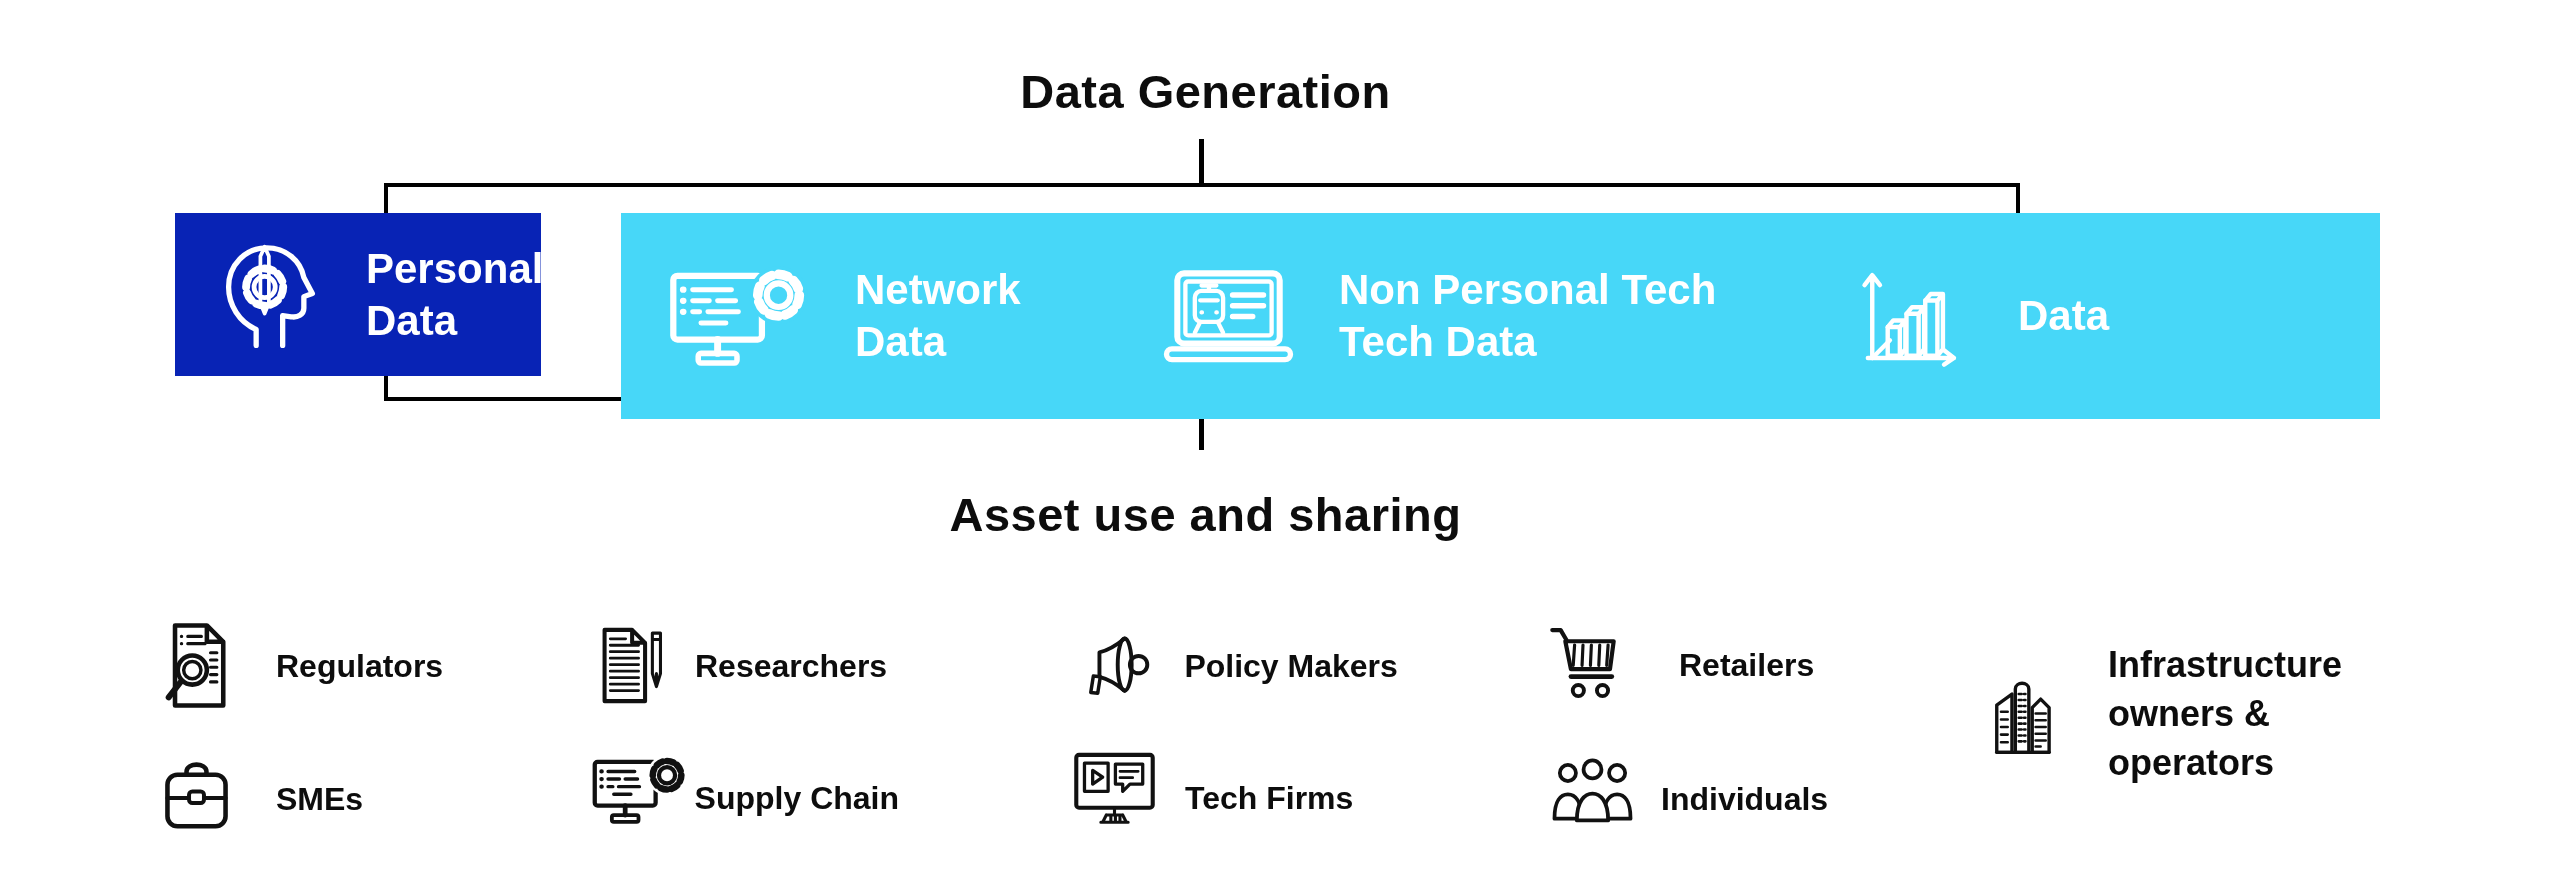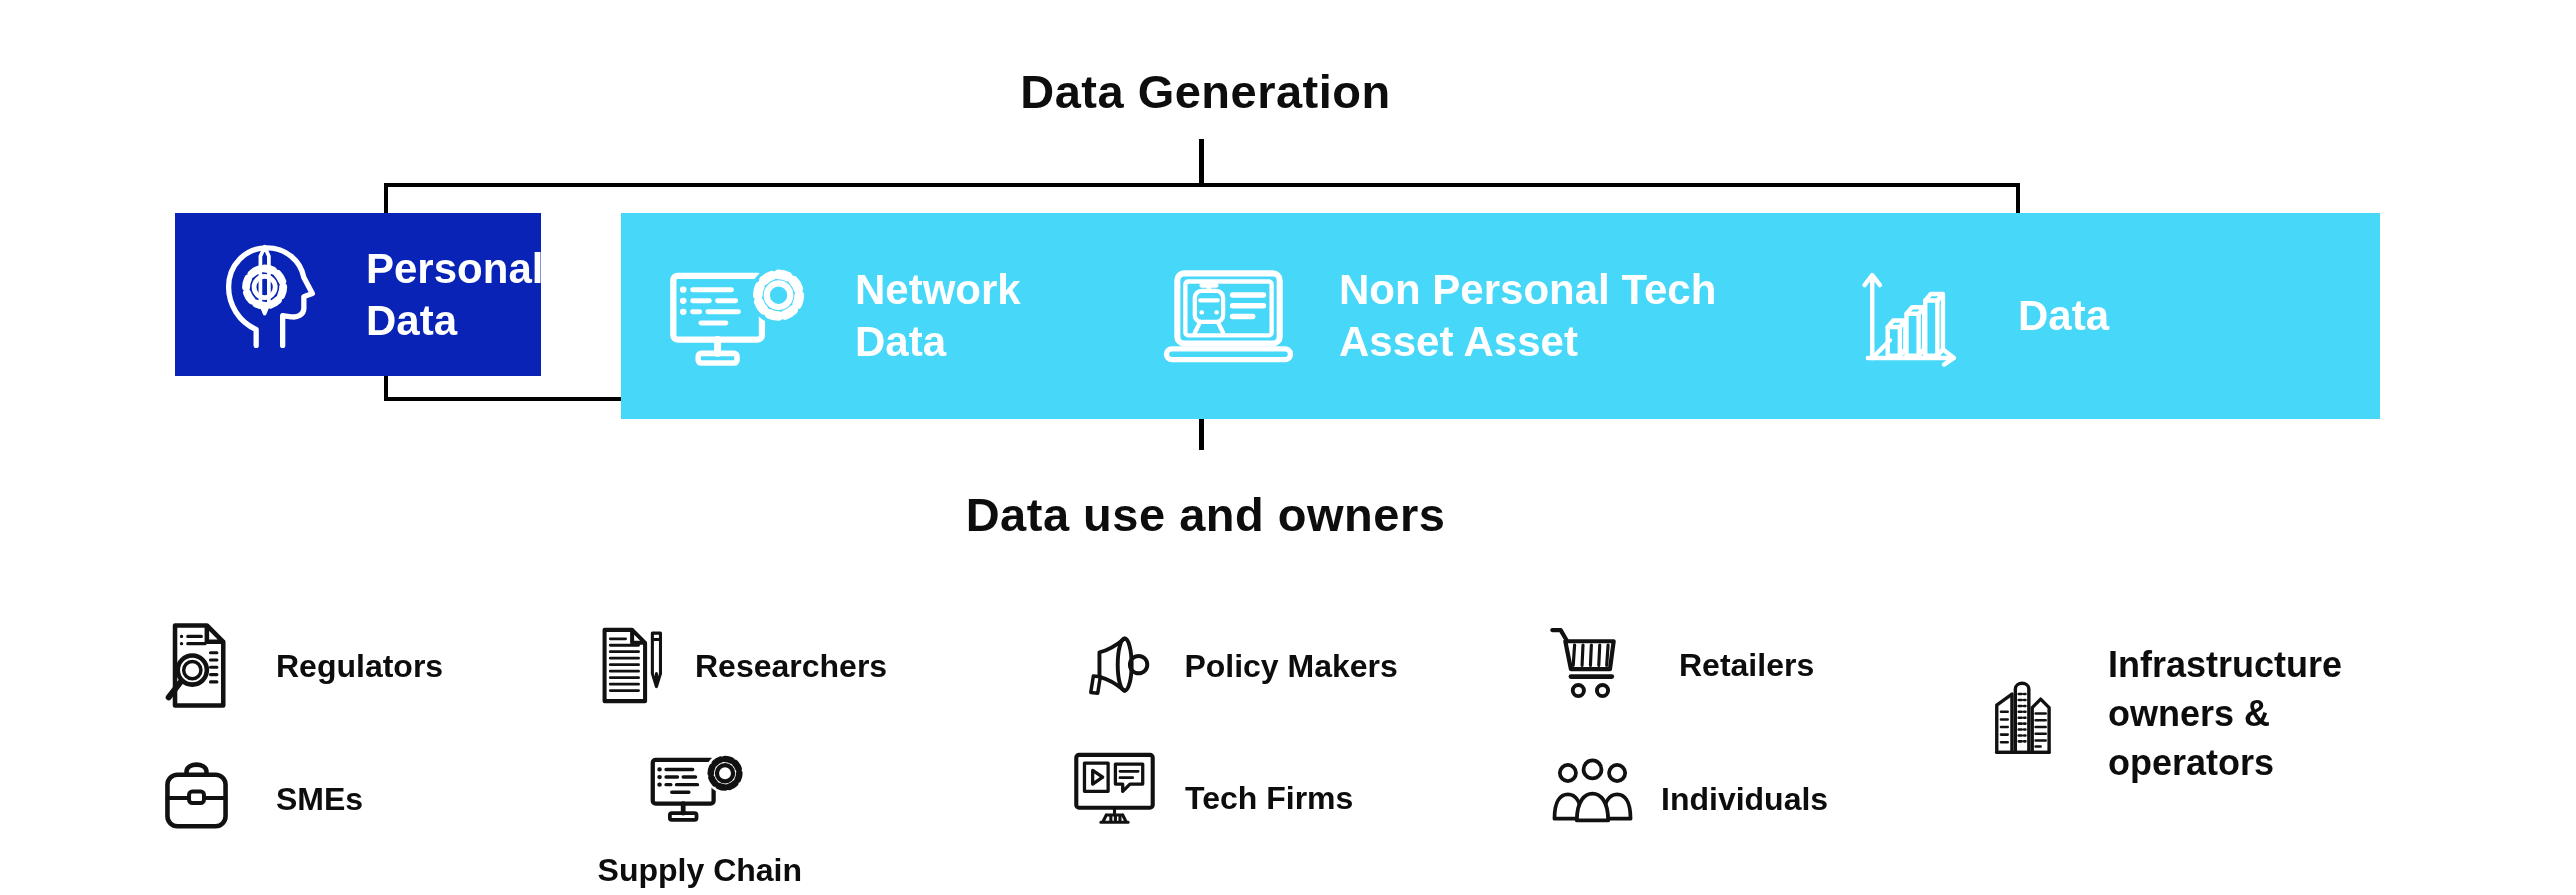--- a/index.html
+++ b/index.html
@@ -42,21 +42,21 @@
   .stk .ico{color:#111111;}
   .stk .lbl{font-size:32px;line-height:46px;color:var(--ink);white-space:nowrap;}
   .stk .lbl span{display:block;}
   .stk.r2 .lbl{margin-top:17px;}
   .e-regulators{left:155px;top:616px;height:99px;}   .e-regulators .ico{width:91px;height:97px;}   .e-regulators .lbl{margin-left:30px;}
   .e-researchers{left:590px;top:616px;height:99px;}  .e-researchers .ico{width:81px;height:95px;}  .e-researchers .lbl{margin-left:24px;}
   .e-policy{left:1069px;top:622px;height:87px;}       .e-policy .ico{width:87px;height:83px;}        .e-policy .lbl{margin-left:28.4px;}
   .e-retailers{left:1543px;top:620px;height:89px;}    .e-retailers .ico{width:93px;height:85px;}     .e-retailers .lbl{margin-left:43px;}
   .e-infra{left:1990px;top:639px;height:148px;}       .e-infra .ico{width:76px;height:87px;}         .e-infra .lbl{margin-left:42px;font-size:36px;line-height:49px;}
   .e-smes{left:155px;top:749px;height:83px;}          .e-smes .ico{width:83px;height:80px;}          .e-smes .lbl{margin-left:38px;}
-  .e-supply{left:590px;top:745px;height:89px;flex-direction:column;}        .e-supply .ico{width:97px;height:85px;}       .e-supply .lbl{margin-left:7.6px;}
+  .e-supply{left:590px;top:745px;height:89px;}        .e-supply .ico{width:97px;height:85px;}       .e-supply .lbl{margin-left:7.6px;}
   .e-tech{left:1069px;top:745px;height:89px;}         .e-tech .ico{width:91px;height:85px;}          .e-tech .lbl{margin-left:25px;}
   .e-individuals{left:1543px;top:755px;height:70px;}  .e-individuals .ico{width:99px;height:68px;}  .e-individuals .lbl{margin-left:19px;}
   .on-light .gbg{fill:var(--light-blue);}
   .on-white .gbg{fill:#ffffff;}
 </style>
 </head>
 <body>
 
 <div id="canvas">
 
@@ -106,21 +106,21 @@
           <rect x="12" y="4" width="76" height="52" rx="5"></rect>
           <rect x="18" y="10" width="64" height="40" rx="2" stroke-width="3.2"></rect>
           <rect x="4" y="60" width="92" height="8" rx="4" stroke-width="4"></rect>
           <rect x="25" y="17" width="21" height="23" rx="5" stroke-width="3.2"></rect>
           <path d="M30,13 H41 M35.5,13 V17 M29,24 H42 M30,33 h0.3 M41,33 h0.3 M29,40 L25,48 M42,40 L46,48" stroke-width="3.2"></path>
           <path d="M53,20 H76 M53,28 H76 M53,36 H68" stroke-width="4"></path>
         </svg>
       </span>
       <span class="box-lbl">
         <span>Non Personal Tech</span>
-        <span>Asset Asset</span>
+        <span>Tech Data</span>
       </span>
     </div>
 
     <div class="grp g-organisational">
       <span class="ico i-bars">
         <svg viewBox="0 0 100 96" fill="none" stroke="currentColor" stroke-width="4" stroke-linecap="round" stroke-linejoin="round">
           <path d="M14,86 V12 M7,20 L14,11 L21,20"></path>
           <path d="M10,86 H88 M79,79 L88,86 L79,92"></path>
           <path d="M14,86 L30,70"></path>
           <rect x="28" y="58" width="11" height="26"></rect>
@@ -131,21 +131,21 @@
           <path d="M62,34 L67,28 H78 L73,34 M73,84 L78,78 V28"></path>
         </svg>
       </span>
       <span class="box-lbl">
         <span>Data</span>
       </span>
     </div>
   </div>
 
   <div class="vline v2"></div>
-  <div class="h-title t-use">Data use and owners</div>
+  <div class="h-title t-use">Asset use and sharing</div>
 
   <div class="stk e-regulators">
     <span class="ico">
       <svg viewBox="0 0 100 100" fill="none" stroke="currentColor" stroke-width="5" stroke-linecap="round" stroke-linejoin="round">
         <path d="M22,6 H57 L75,24 V94 H22 Z M57,6 V24 H75"></path>
         <path d="M29,18 h0.3 M29,26 h0.3 M36,18 H51 M36,26 H55 M61,36 H68 M61,44 H68 M61,52 H68 M61,60 H68 M61,68 H68" stroke-width="3.4"></path>
         <circle cx="41" cy="55" r="16"></circle>
         <circle cx="41" cy="55" r="9.5" stroke-width="3.8"></circle>
         <path d="M29,67 L15,85" stroke-width="6.5"></path>
       </svg>

